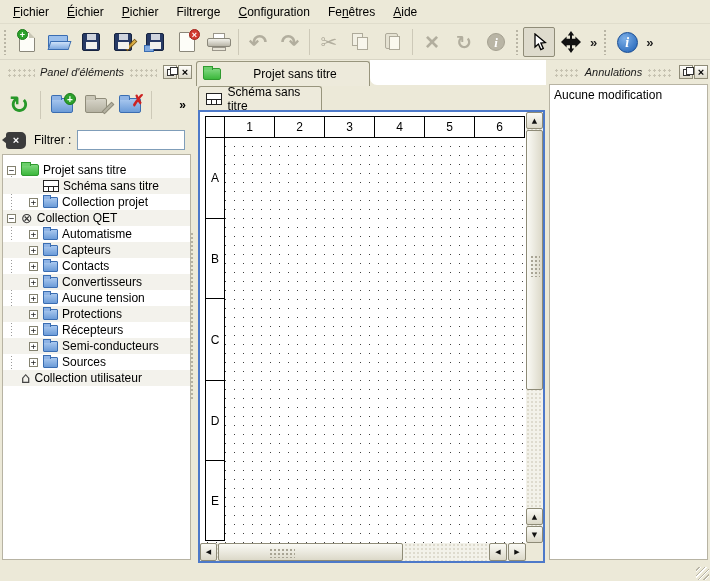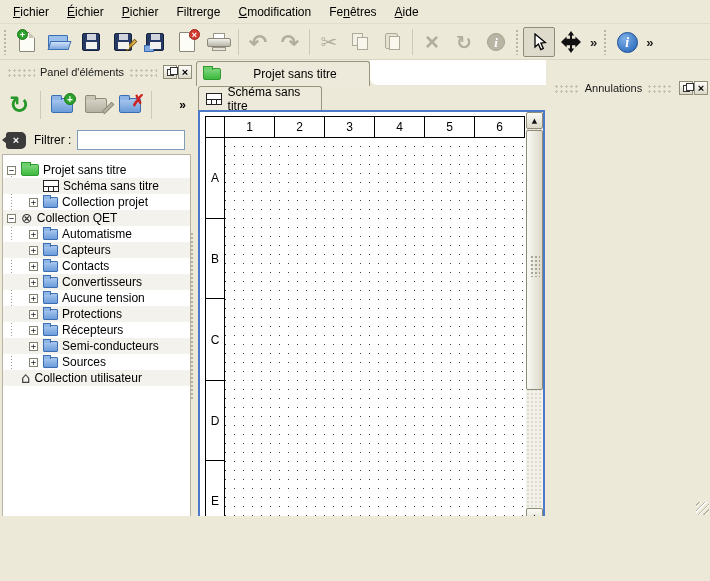--- a/index.html
+++ b/index.html
@@ -1,18 +1,18 @@
 <!DOCTYPE html>
 <html><head>
 <meta charset="utf-8">
 <style>
   * { margin:0; padding:0; box-sizing:border-box; }
   html,body { width:710px; height:581px; }
   body { font-family:"Liberation Sans", sans-serif; font-size:11px; color:#000; background:#ece9d8; }
-  #app { position:relative; width:710px; height:516px; background:#ece9d8; overflow:hidden; }
+  #app { position:relative; width:710px; height:581px; background:#ece9d8; overflow:hidden; }
 
   
   .menubar { position:absolute; left:0; top:0; width:710px; height:24px; display:flex; align-items:center; padding-left:4px; border-bottom:1px solid #e0ddcc; }
   .menu-item { padding:4px 9px; cursor:default; font-size:12px; }
   .menu-item .key { text-decoration:underline; }
 
   
   .toolbar { position:absolute; left:0; top:25px; width:710px; height:35px; display:flex; align-items:center; border-bottom:1px solid #d9d6c6; }
   .tb-handle { width:5px; height:26px; margin:0 3px; background-image:radial-gradient(#b9b5a5 1px, transparent 1.2px); background-size:4px 4px; }
   .tb-sep { width:1px; height:26px; background:#cdc9b8; margin:0 3px; }
@@ -40,21 +40,21 @@
   .printer .out { position:absolute; left:5px; bottom:0; width:14px; height:4px; background:#e6e3d6; border:1px solid #9a968a; }
   .uni { font-family:"DejaVu Sans", sans-serif; }
   .gray { color:#b2ae9e; }
   .info-circle { width:18px; height:18px; border-radius:50%; text-align:center; color:#fff; font-family:"Liberation Serif", serif; font-style:italic; font-weight:bold; font-size:13px; line-height:17px; }
   .info-circle.disabled { background:#b9b5a5; border:1px solid #a5a191; }
   .info-circle.blue { width:21px; height:21px; line-height:20px; background:radial-gradient(circle at 35% 30%, #7db0e8, #1d5fb4); border:1px solid #144a93; font-size:14px; }
 
   
   .dock-header { position:absolute; height:20px; display:flex; align-items:center; }
   .dock-tex { flex:1; height:9px; margin:0 5px; background-image:radial-gradient(#c6c2b1 1px, transparent 1.2px); background-size:5px 5px; }
-  .dock-title { font-size:11px; color:#1a1a1a; white-space:nowrap; }
+  .dock-title { font-size:11px; color:#1a1a1a; white-space:nowrap;font-style:italic; }
   .dock-btn { width:14px; height:14px; border:1px solid #8f8c78; background:linear-gradient(#fffefb,#dcd9c9); margin-left:1px; display:flex; align-items:center; justify-content:center; }
   .float-glyph { width:7px; height:7px; border:1px solid #333; position:relative; background:#fff; }
   .float-glyph::before { content:""; position:absolute; left:2px; top:-3px; width:6px; height:6px; border:1px solid #333; background:#fff; }
   .close-glyph { font-size:11px; font-weight:bold; line-height:10px; }
 
   
   .lp-tools { position:absolute; left:2px; top:84px; width:190px; height:42px; display:flex; align-items:center; }
   .lp-btn { width:34px; height:34px; display:flex; align-items:center; justify-content:center; position:relative; }
   .refresh-glyph { font-size:24px; font-weight:bold; color:#28982a; line-height:24px; }
   .folder-ic { width:22px; height:15px; background:linear-gradient(#a9c8ef,#6b9bd8); border:1px solid #3a6db2; border-radius:2px; position:relative; }
@@ -136,21 +136,21 @@
 </head>
 <body>
 
 <div id="app">
 
   <div class="menubar">
     <div class="menu-item"><span></span><span class="key">F</span><span>ichier</span></div>
     <div class="menu-item"><span></span><span class="key">É</span><span>ichier</span></div>
     <div class="menu-item"><span></span><span class="key">P</span><span>ichier</span></div>
     <div class="menu-item"><span>Filtrer</span><span class="key">g</span><span>e</span></div>
-    <div class="menu-item"><span></span><span class="key">C</span><span>modification</span></div>
+    <div class="menu-item"><span></span><span class="key">C</span><span>onfiguration</span></div>
     <div class="menu-item"><span>Fe</span><span class="key">n</span><span>êtres</span></div>
     <div class="menu-item"><span></span><span class="key">A</span><span>ide</span></div>
   </div>
 
   <div class="toolbar">
     <div class="tb-handle"></div>
     <div class="tbtn">
         <span class="page">
           <span class="badge green">+</span>
         </span>
@@ -428,26 +428,29 @@
       <div class="sb-btn left1">◀</div>
       <div class="thumb">
           <div class="grip"></div>
         </div>
       <div class="sb-btn left2">◀</div>
       <div class="sb-btn right">▶</div>
     </div>
     <div class="sb-corner"></div>
   </div>
 
-  <div class="dock-header" style="left:549px; top:78px; width:159px;">
+  <div class="dock-header" style="left:549px; top:62px; width:159px;">
     <div class="dock-tex"></div>
     <div class="dock-title">Annulations</div>
     <div class="dock-tex"></div>
     <div class="dock-btn">
         <span class="float-glyph"></span>
       </div>
     <div class="dock-btn">
         <span class="close-glyph">×</span>
       </div>
   </div>
+  <div class="undo-list">
+    <div>Aucune modification</div>
+  </div>
 
   <div class="size-grip"></div>
 </div>
 
 </body></html>

